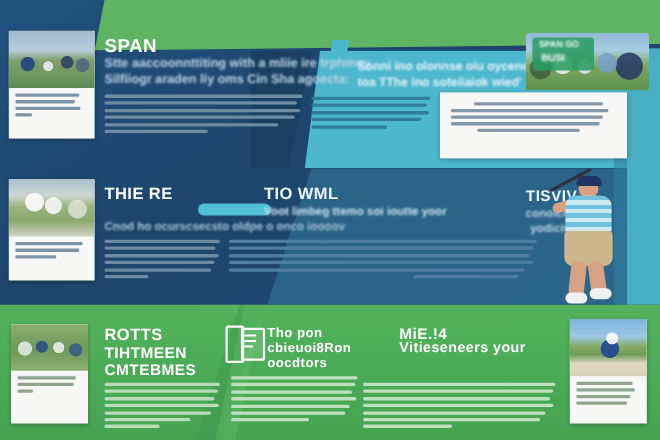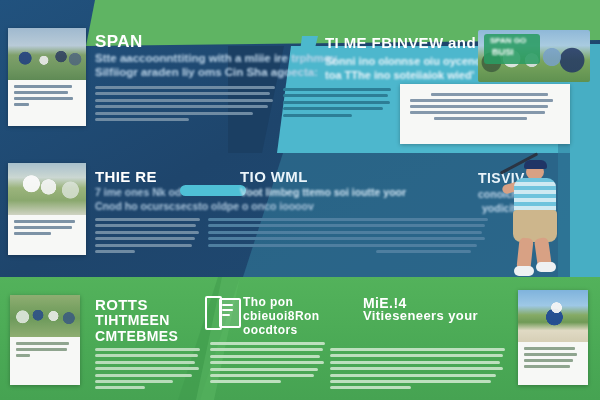--- a/index.html
+++ b/index.html
@@ -202,21 +202,20 @@
 
   <div class="para" style="left:95px;top:86px;width:180px;">
     <span style="width:100%;background:#6f8ba3;"></span>
     <span style="width:97%;background:#6f8ba3;"></span>
     <span style="width:99%;background:#6f8ba3;"></span>
     <span style="width:96%;background:#6f8ba3;"></span>
     <span style="width:88%;background:#6f8ba3;"></span>
     <span style="width:52%;background:#6f8ba3;"></span>
   </div>
 
-  <div class="hd" style="left:325px;top:34px;font-size:15px;color:#ffffff;">TI ME FBINVEW and</div>
   <div class="sub" style="left:325px;top:55px;font-size:11px;color:#eaf4fa;">Sonni ino olonnse oiu oycenoulaattiumi</div>
   <div class="sub" style="left:325px;top:69px;font-size:11px;color:#eaf4fa;">toa TThe ino soteiiaiok wied'</div>
 
   <div style="position:absolute;left:478px;top:30px;width:112px;height:52px;overflow:hidden;border-radius:2px;">
     <div class="ph-banner-people" style="width:100%;height:100%;"></div>
     <div style="position:absolute;left:6px;top:4px;width:56px;height:30px;background:#2a9c63;border-radius:3px;opacity:.88;"></div>
     <div class="sub" style="left:12px;top:6px;font-size:8px;color:#ffffff;">SPAN GO</div>
     <div class="sub" style="left:14px;top:17px;font-size:9px;color:#ffffff;">BUSI</div>
   </div>
 
@@ -241,21 +240,20 @@
   <div class="card" style="left:8px;top:163px;width:78px;height:92px;">
     <div class="photo ph-golfers-b" style="height:52px;"></div>
     <div class="cap">
       <i class="blur-line" style="width:92%;background:#7d93a6;"></i>
       <i class="blur-line" style="width:88%;background:#7d93a6;"></i>
       <i class="blur-line" style="width:56%;background:#7d93a6;"></i>
     </div>
   </div>
 
   <div class="hd" style="left:95px;top:168px;font-size:15px;color:#ffffff;">THIE RE</div>
-  <div class="sub" style="left:95px;top:186px;font-size:10.5px;color:#a9c4db;">7 ime ones Nk od</div>
   <div class="sub" style="left:95px;top:200px;font-size:10.5px;color:#a9c4db;">Cnod ho ocurscsecsto oldpe o onco ioooov</div>
 
   <div class="para" style="left:95px;top:218px;width:105px;">
     <span style="width:100%;background:#6f8ba3;"></span>
     <span style="width:96%;background:#6f8ba3;"></span>
     <span style="width:99%;background:#6f8ba3;"></span>
     <span style="width:95%;background:#6f8ba3;"></span>
     <span style="width:92%;background:#6f8ba3;"></span>
     <span style="width:38%;background:#6f8ba3;"></span>
   </div>

